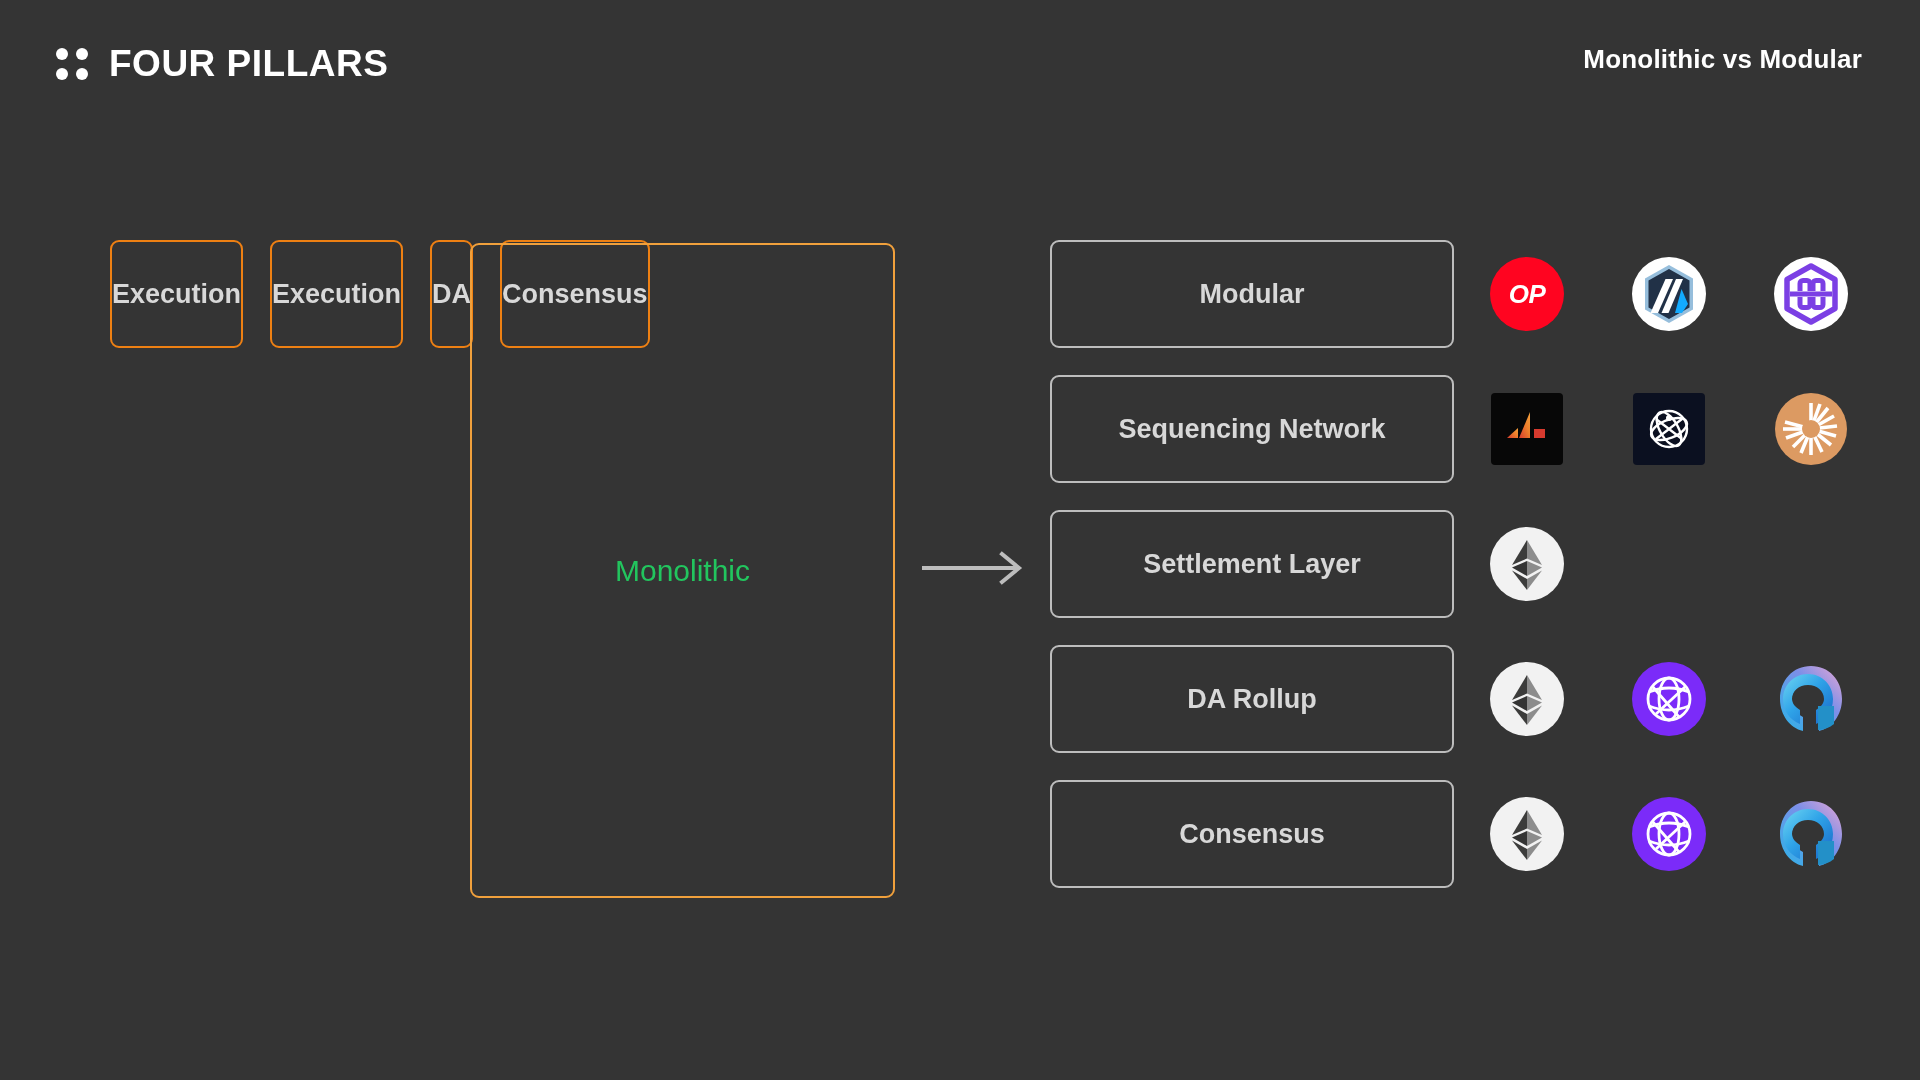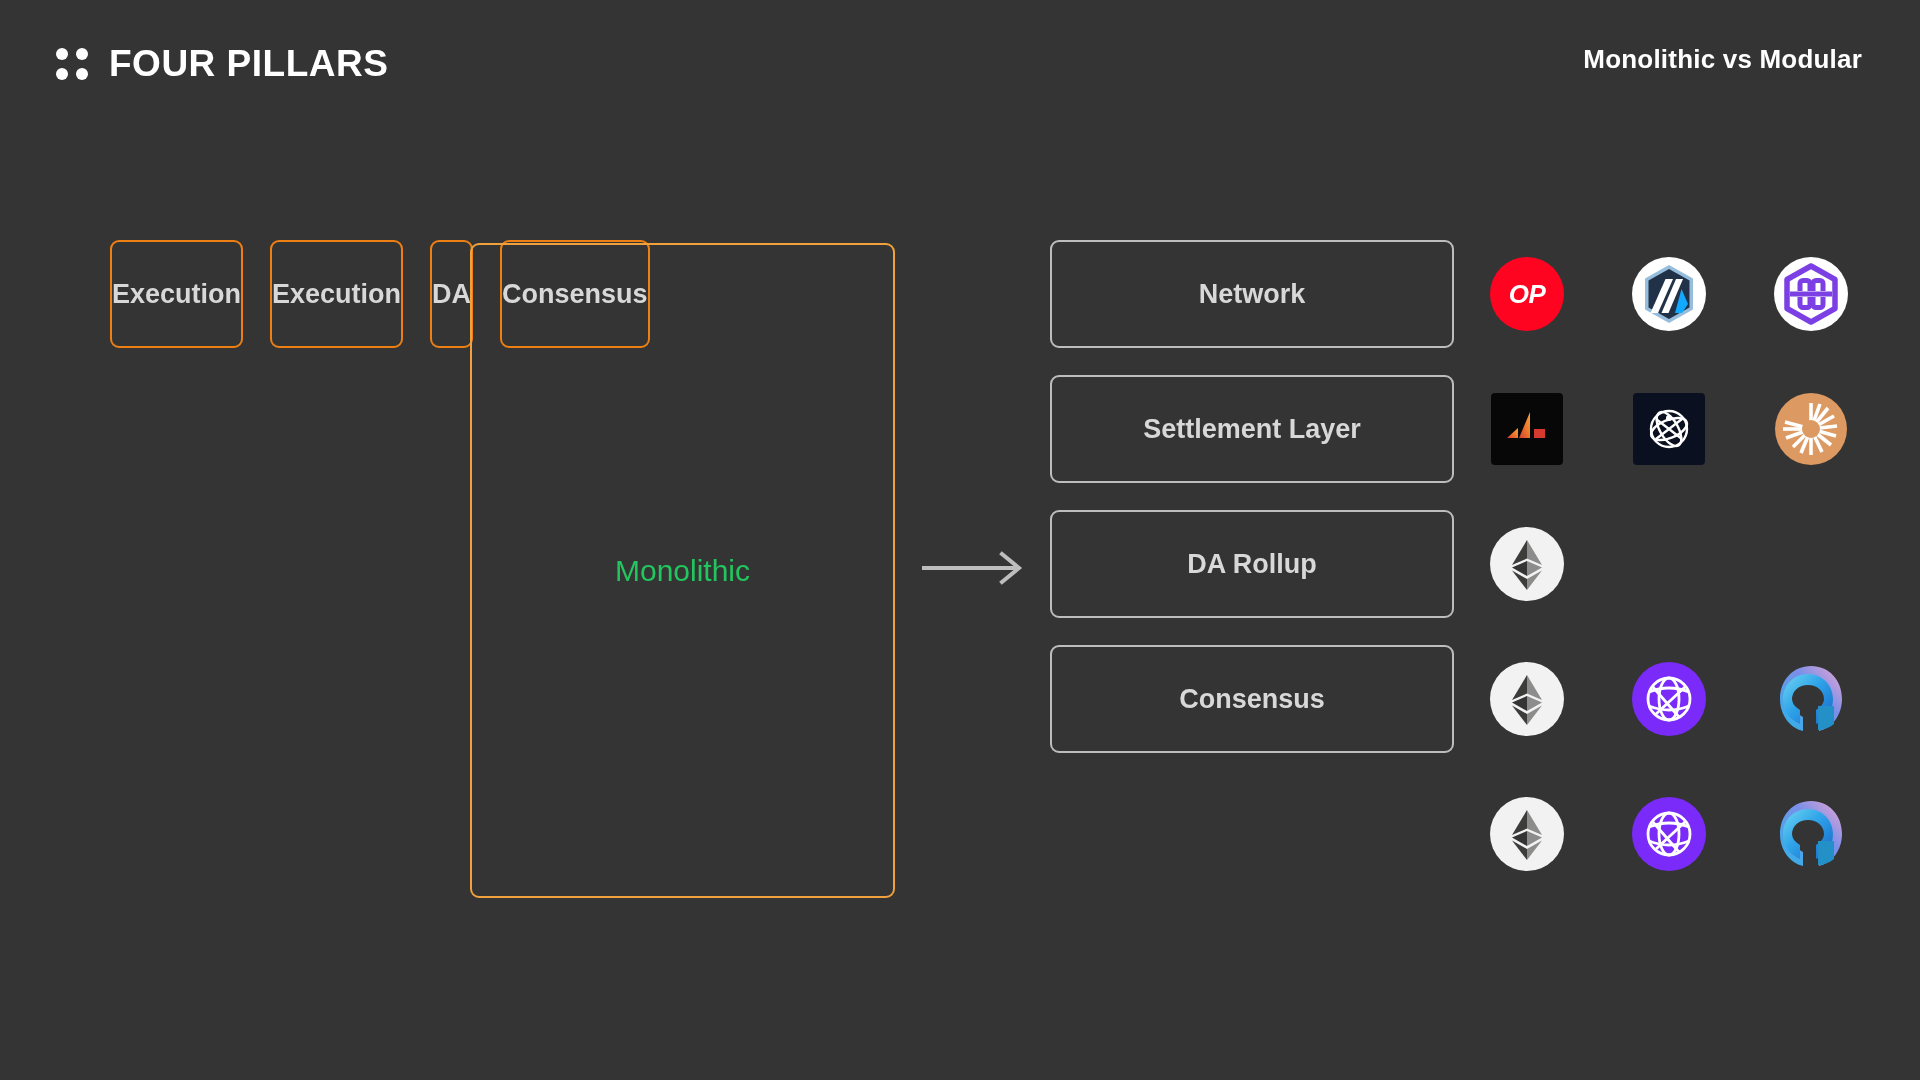--- a/index.html
+++ b/index.html
@@ -138,21 +138,24 @@
 
   <div class="arrow">
     <svg viewBox="0 0 105 34" xmlns="http://www.w3.org/2000/svg">
       <line x1="2" y1="17" x2="96" y2="17" stroke="#bdbdbd" stroke-width="4"></line>
       <polyline points="82,3 99,17 82,31" fill="none" stroke="#bdbdbd" stroke-width="4" stroke-linecap="square" stroke-linejoin="miter"></polyline>
     </svg>
   </div>
 
   <div class="layers">
     <div class="layer">
-      <span>Network</span>
+      <span>Modular</span>
+    </div>
+    <div class="layer">
+      <span>Sequencing Network</span>
     </div>
     <div class="layer">
       <span>Settlement Layer</span>
     </div>
     <div class="layer">
       <span>DA Rollup</span>
     </div>
     <div class="layer">
       <span>Consensus</span>
     </div>

